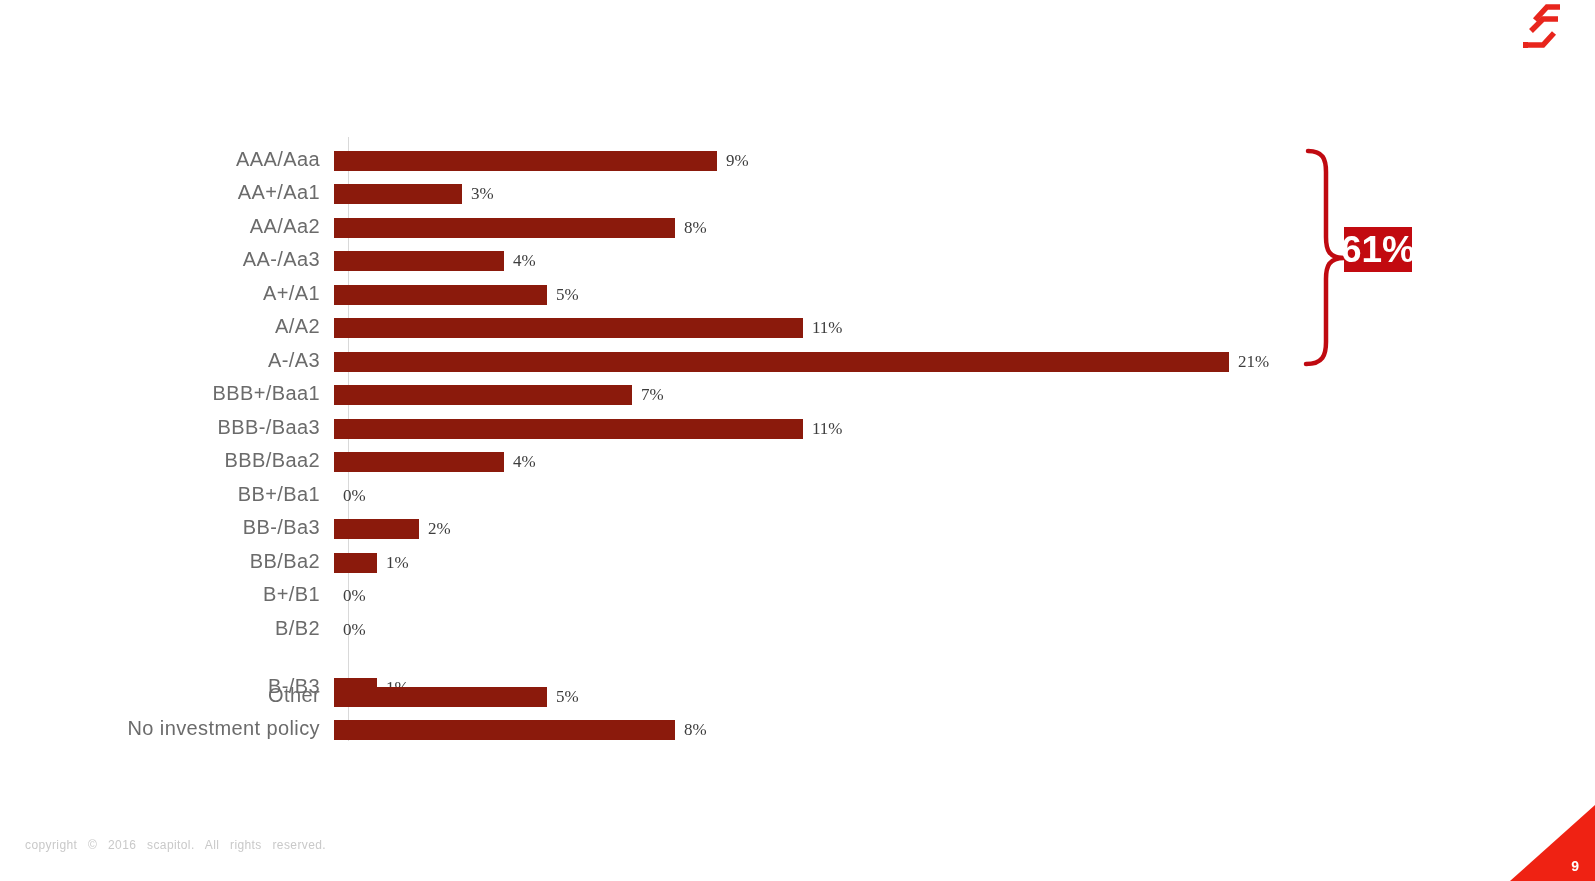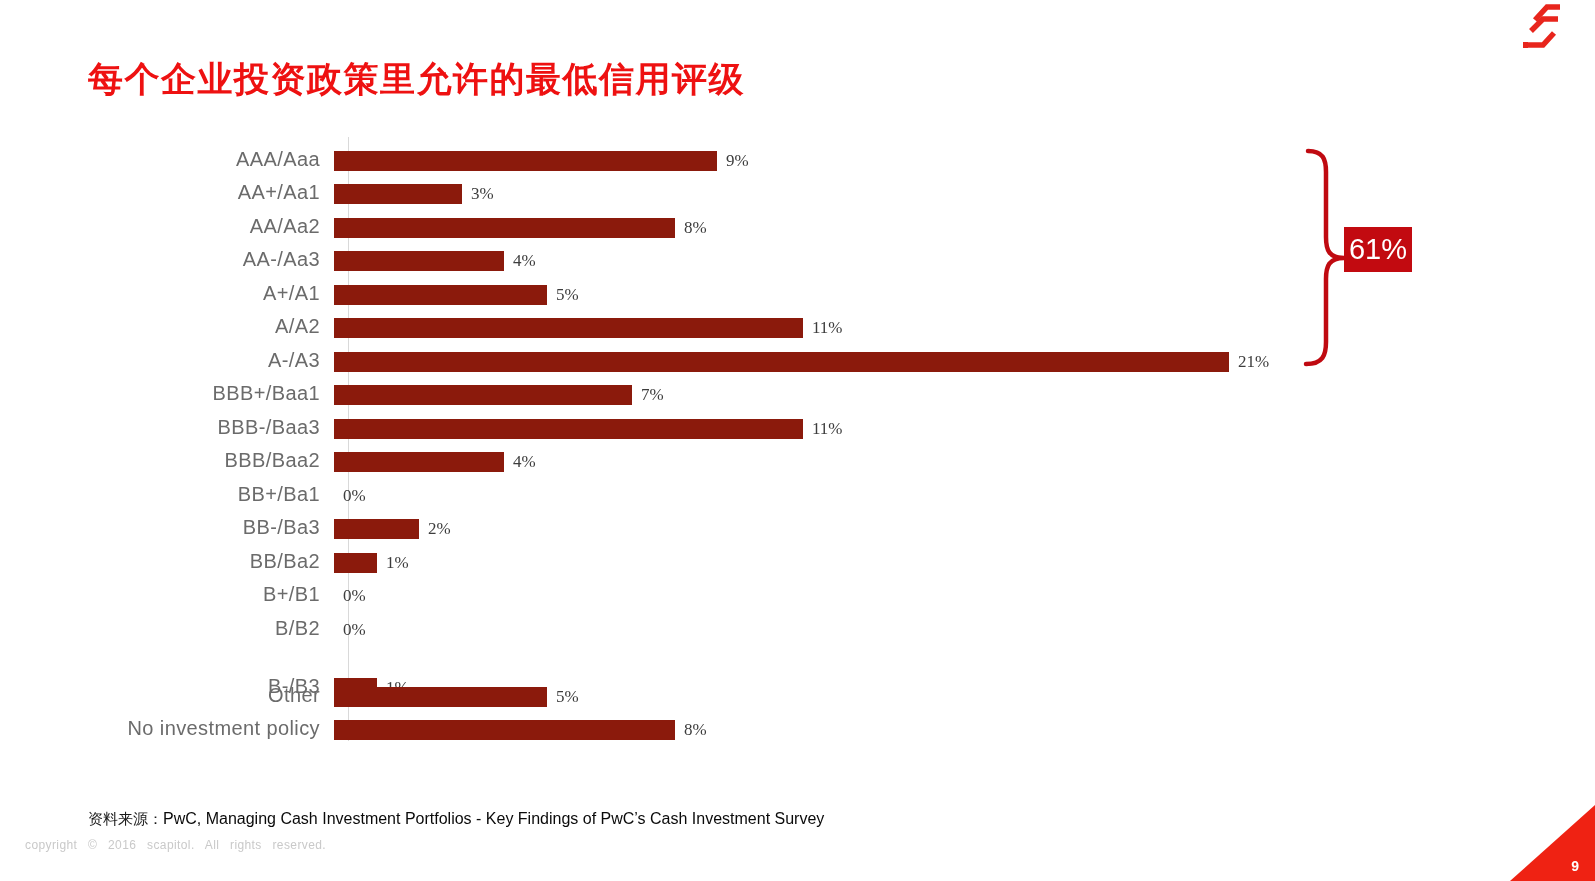--- a/index.html
+++ b/index.html
@@ -25,21 +25,21 @@
   .bar { height:20px; background:#8B1A0C; }
   .val-label {
     margin-left:9px; font-family:"Liberation Serif", serif;
     font-size:17px; color:#3D3D3D; white-space:nowrap;
   }
 
   .brace-svg { position:absolute; left:1300px; top:140px; width:60px; height:235px; }
 
   .callout-box {
     position:absolute; left:1344px; top:227px; width:68px; height:45px;
-    background:#C20A10; color:#ffffff; font-weight:400; font-size:29px;
+    background:#C20A10; color:#ffffff; font-weight:700; font-size:37px;
     display:flex; align-items:center; justify-content:center;
   }
 
   .source-line { position:absolute; left:88px; top:810px; font-size:16px; color:#0a0a0a; white-space:nowrap; }
   .source-label { font-size:15px; color:#1a1a1a; }
   .source-text { font-size:16px; color:#0a0a0a; }
 
   .copyright {
     position:absolute; left:25px; top:838px;
     font-size:12px; color:#C9C9C9; word-spacing:7px; letter-spacing:0.4px; white-space:nowrap;
@@ -54,21 +54,20 @@
   .page-number {
     position:absolute; right:16px; bottom:7px;
     color:#ffffff; font-weight:700; font-size:14px;
   }
 </style>
 </head>
 <body>
 
 <div id="page">
 
-  <div class="slide-title">每个企业投资政策里允许的最低信用评级</div>
 
   <svg class="logo" viewBox="0 0 44 48" aria-hidden="true">
     <path d="M40 4 H27 L15 17" fill="none" stroke="#E8251C" stroke-width="5.5"></path>
     <path d="M38 16 H23 L11 28" fill="none" stroke="#E8251C" stroke-width="5.5"></path>
     <path d="M8 42 H23 L34 30" fill="none" stroke="#E8251C" stroke-width="5.5"></path>
     <rect x="3" y="39" width="5" height="6" fill="#E8251C"></rect>
   </svg>
 
   <div id="chart">
     <div class="axis-line"></div>
@@ -164,22 +163,19 @@
         <span class="val-label">8%</span>
       </div>
     </div>
 
   <svg class="brace-svg" viewBox="0 0 60 235" aria-hidden="true">
     <path d="M8,11 C23,11 26,19 26,32 L26,97 C26,110 29,118 44,118 C29,118 26,126 26,139 L26,202 C26,215 23,224 6,224" fill="none" stroke="#C00A11" stroke-width="4.5" stroke-linecap="round"></path>
   </svg>
 
   <div class="callout-box">61%</div>
 
-  <div class="source-line">
-    <span class="source-label">资料来源：</span><span class="source-text">PwC, Managing Cash Investment Portfolios - Key Findings of PwC’s Cash Investment Survey</span>
-  </div>
 
   <div class="copyright">copyright  ©  2016  scapitol.  All  rights  reserved.</div>
 
   <div class="corner-triangle"></div>
   <div class="page-number">9</div>
 
 </div>
 
 </body></html>

